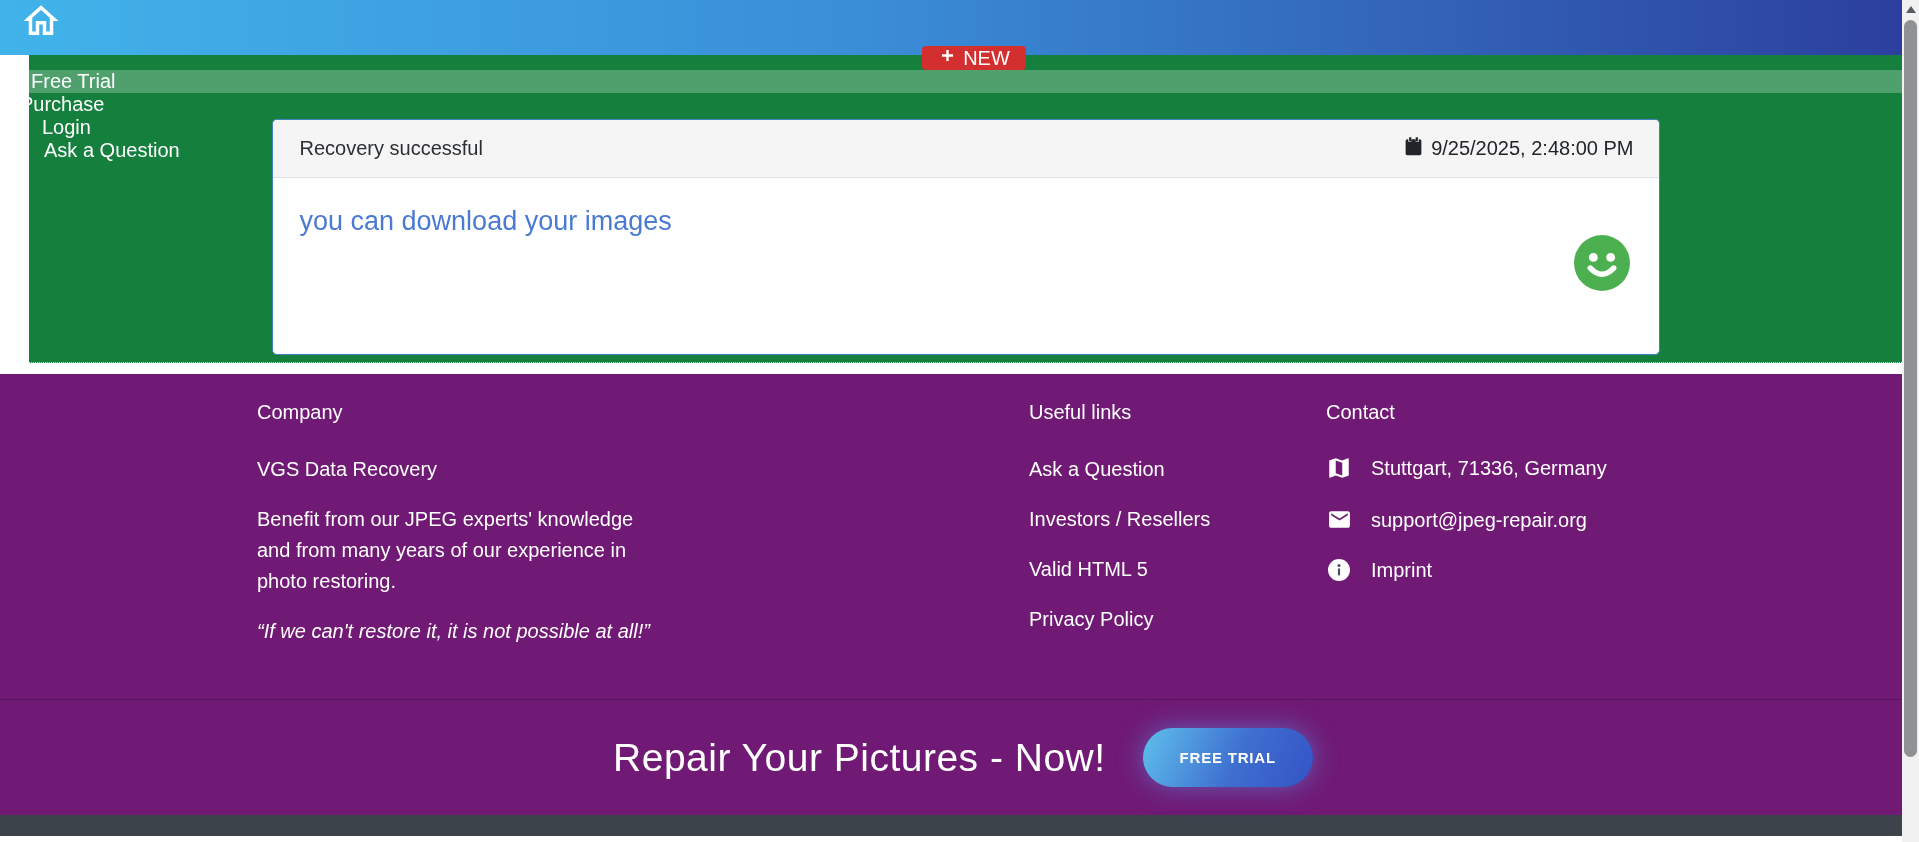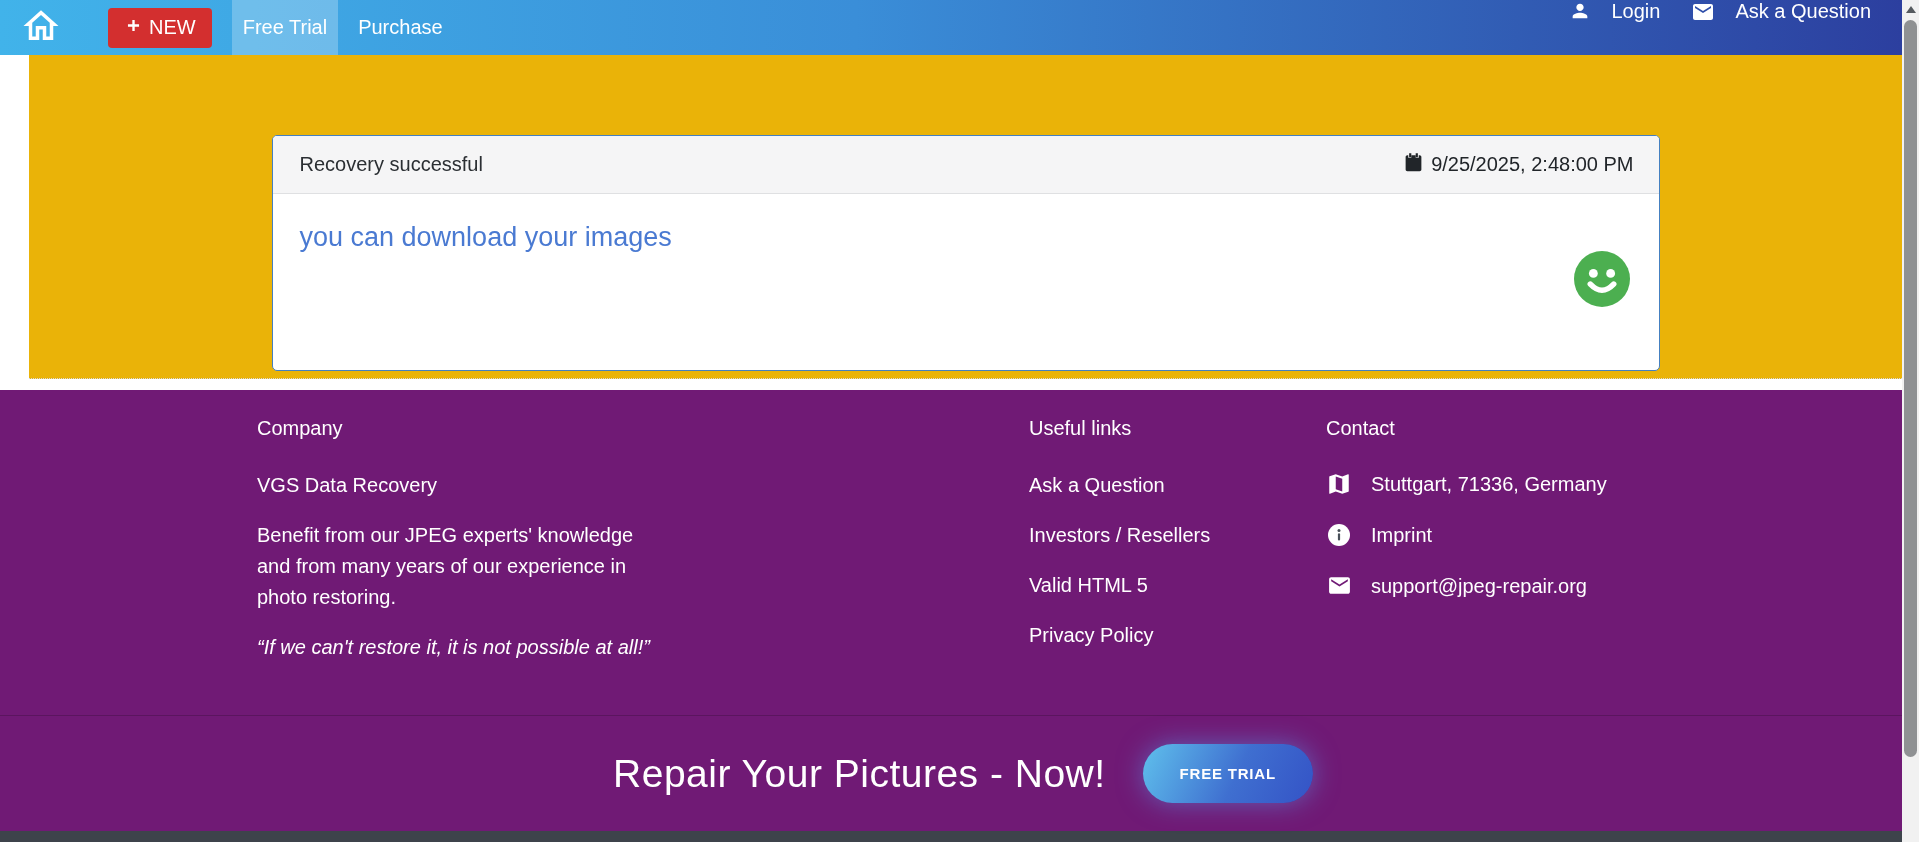--- a/index.html
+++ b/index.html
@@ -4,21 +4,21 @@
 <style>
   * { box-sizing: border-box; margin: 0; padding: 0; }
   html,body { width: 1919px; height: 842px; overflow: hidden; }
   body { font-family: "Liberation Sans", sans-serif; background: #ffffff; position: relative; }
   .page { width: 1902px; }
 
   
   .navbar {
     height: 55px;
     background: linear-gradient(90deg, #41b3ea 0%, #3a8ed8 45%, #2c3f9f 100%);
-    display: flex; align-items: stretch;
+    display: flex; align-items: stretch; flex-direction: column;
   }
   .home-btn { display:flex; align-items:center; margin-left: 20px; cursor:pointer; }
   .new-btn {
     align-self: center; margin-left: 46px; height: 40px;
     background: #d32f2f; border: none; border-radius: 4px;
     color: #fff; font-size: 20px; font-weight: 500;
     display: flex; align-items: center; gap: 6px; padding: 0 16px;
     font-family: "Liberation Sans", sans-serif; cursor: pointer;
   }
   .tab {
@@ -27,21 +27,21 @@
   }
   .tab.active { background: rgba(255,255,255,0.25); margin-left: 20px; }
   .nav-spacer { flex: 1; }
   .nav-link {
     display: flex; align-items: flex-start; gap: 20px;
     color: #fff; font-size: 20px; cursor: pointer; margin-right: 31px;
   }
   .nav-link svg { display:block; }
 
   
-  .main { background: #eab308; padding-top: 80px; margin-left: 29px; }
+  .main { background: #15803d; padding-top: 64px; margin-left: 29px; }
   .card {
     width: 1388px; margin: 0 auto;
     border: 1px solid #4580c0; border-radius: 5px;
     background: #fff;
   }
   .card-header {
     background: #f5f5f6; border-bottom: 1px solid #dfe0e2;
     border-radius: 4px 4px 0 0;
     height: 58px; display: flex; align-items: center; justify-content: space-between;
     padding: 0 25px 0 27px;
@@ -214,37 +214,37 @@
           <span class="c-icon">
             <svg width="26" height="26" viewBox="0 0 24 24" fill="#ffffff">
               <path d="M20.5 3l-.16.03L15 5.1 9 3 3.36 4.9c-.21.07-.36.25-.36.48V20.5c0 .28.22.5.5.5l.16-.03L9 18.9l6 2.1 5.64-1.9c.21-.07.36-.25.36-.48V3.5c0-.28-.22-.5-.5-.5zM15 19l-6-2.11V5l6 2.11V19z"></path>
             </svg>
           </span>
           <span class="c-text">Stuttgart, 71336, Germany</span>
         </div>
 
         <div class="contact-row">
           <span class="c-icon">
+            <svg width="25" height="25" viewBox="0 0 24 24" fill="#ffffff">
+              <path d="M20 4H4c-1.1 0-2 .9-2 2v12c0 1.1.9 2 2 2h16c1.1 0 2-.9 2-2V6c0-1.1-.9-2-2-2zm0 4l-8 5-8-5V6l8 5 8-5v2z"></path>
+            </svg>
+          </span>
+          <a class="c-text">support@jpeg-repair.org</a>
+        </div>
+
+        <div class="contact-row">
+          <span class="c-icon">
             <svg width="24" height="24" viewBox="0 0 24 24">
               <circle cx="12" cy="12" r="11" fill="#ffffff"></circle>
               <circle cx="12" cy="7.4" r="1.5" fill="#495059"></circle>
               <rect x="10.9" y="10.3" width="2.2" height="7.2" rx="1.1" fill="#495059"></rect>
             </svg>
           </span>
           <a class="c-text">Imprint</a>
         </div>
-
-        <div class="contact-row">
-          <span class="c-icon">
-            <svg width="25" height="25" viewBox="0 0 24 24" fill="#ffffff">
-              <path d="M20 4H4c-1.1 0-2 .9-2 2v12c0 1.1.9 2 2 2h16c1.1 0 2-.9 2-2V6c0-1.1-.9-2-2-2zm0 4l-8 5-8-5V6l8 5 8-5v2z"></path>
-            </svg>
-          </span>
-          <a class="c-text">support@jpeg-repair.org</a>
-        </div>
       </div>
     </div>
 
     <div class="footer-divider"></div>
 
     <div class="cta-row">
       <span class="cta-heading">Repair Your Pictures - Now!</span>
       <button class="cta-button">FREE TRIAL</button>
     </div>
   </div>

